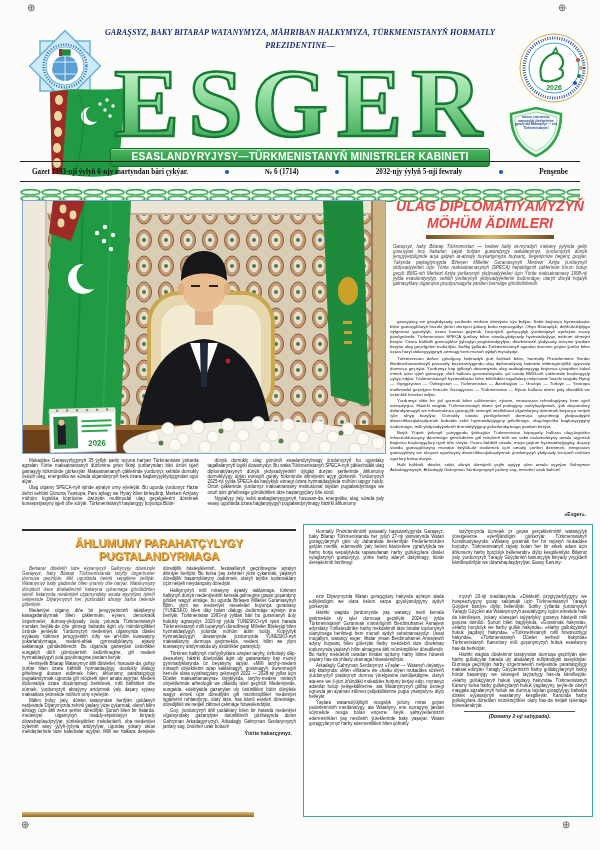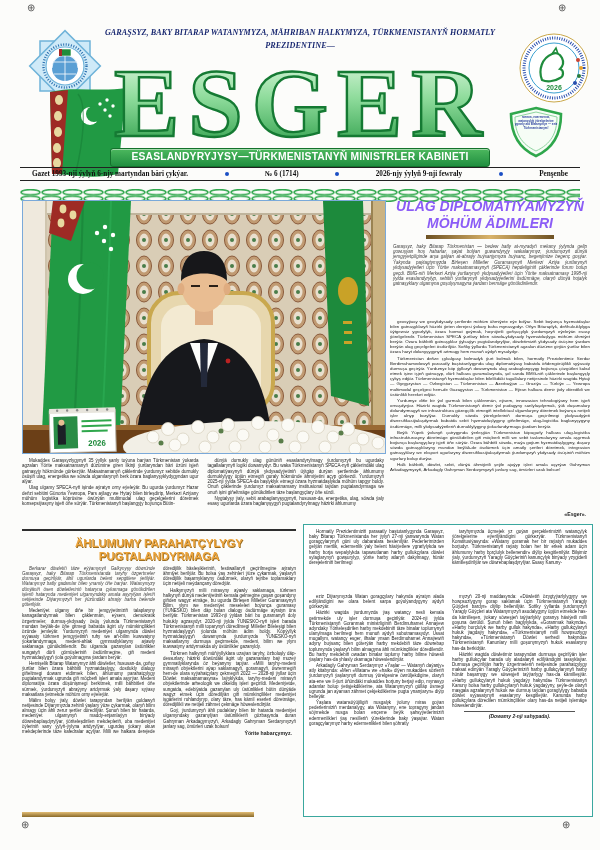--- a/index.html
+++ b/index.html
@@ -8,35 +8,35 @@
   .abs{position:absolute;}
   .mark{position:absolute;font-size:10px;color:#555;line-height:10px;}
   
   .slogan{position:absolute;top:26px;left:92px;width:416px;text-align:center;
           font-family:"Liberation Serif",serif;font-style:italic;font-weight:bold;
           font-size:8.1px;line-height:13px;color:#1b2a72;letter-spacing:.1px;}
   .founder-bar{position:absolute;left:110px;top:148px;width:378px;height:17px;
           background:linear-gradient(#4cb85e,#218f40);border:1px solid #14722c;border-radius:3px;
           box-shadow:inset 0 1px 0 rgba(255,255,255,.5);
           color:#fff;font-weight:bold;font-size:10.3px;line-height:16px;text-align:center;letter-spacing:.2px;}
-  .info-row{position:absolute;left:20px;top:167px;width:560px;height:14px;
+  .info-row{position:absolute;left:20px;top:161px;width:560px;height:21px;
           border-top:1.4px solid #222;border-bottom:1.4px solid #222;
           display:flex;align-items:center;justify-content:space-between;
           font-family:"Liberation Serif",serif;font-weight:bold;font-size:7.2px;color:#111;
           padding:0 12px;box-sizing:border-box;}
   .bluedot{width:4px;height:4px;border-radius:50%;background:#1a4fc4;}
   
   .para{margin:0 0 1px 0;text-indent:7px;}
   .italic .para,{font-style:italic;}
   p.italic{font-style:italic;color:#3c3c3c;}
   .jtext{text-align:justify;}
   .sig{text-align:right;font-weight:bold;font-size:5.2px;margin-top:2px;padding-right:4px;}
   
   .ulag-col{position:absolute;left:390px;top:198px;width:200px;}
-  .ulag-title{color:#8b5cf6;font-weight:bold;font-style:italic;font-size:14px;line-height:16.5px;text-align:center;}
+  .ulag-title{color:#ef4444;font-weight:bold;font-style:italic;font-size:14px;line-height:16.5px;text-align:center;}
   .gold-rule{width:128px;height:3.5px;margin:4px auto 5px auto;
              background:linear-gradient(90deg,#6e5224,#d9b36a,#6e5224);}
   .lead{font-style:italic;font-size:4.5px;line-height:5.4px;color:#3d3d3d;padding:0 3px;height:72px;overflow:hidden;}
   .ulag-body{font-size:4.4px;line-height:5.15px;color:#222;height:190px;overflow:hidden;margin-top:3px;}
   
   .photo{position:absolute;left:22px;top:200px;width:362px;height:252px;border:1.6px solid #7aa9d9;background:#d8cab2;}
   
   .belowphoto{position:absolute;left:22px;top:458px;width:362px;height:64px;overflow:hidden;
               column-count:2;column-gap:9px;font-size:4.5px;line-height:5.3px;}
   .rule-dark{position:absolute;left:22px;top:529px;width:274px;height:1.8px;background:#2e2e2e;}
@@ -143,21 +143,21 @@
   </svg>
   <div class="shield-motto">Mertlik, edermenlik, watançylyk ýörelgelerine ygrarly ata Watanymyz — eziz Türkmenistanym!</div>
 
   <div class="founder-bar">ESASLANDYRYJYSY—TÜRKMENISTANYŇ MINISTRLER KABINETI</div>
 
   <div class="info-row">
     <span>Gazet 1993-nji ýylyň 6-njy martyndan bäri çykýar.</span>
     <span class="bluedot"></span>
     <span>№ 6 (1714)</span>
     <span class="bluedot"></span>
-    <span>2026-njy ýylyň 9-nji fewraly</span>
+    <span>2032-njy ýylyň 5-nji fewraly</span>
     <span class="bluedot"></span>
     <span>Penşenbe</span>
   </div>
 
   <svg class="abs" style="left:20px;top:189px;" width="560" height="13" viewBox="0 0 560 13">
     <defs>
       <pattern id="sc" width="21" height="6.5" patternUnits="userSpaceOnUse">
         <ellipse cx="10.5" cy="3.25" rx="9.5" ry="2.6" fill="none" stroke="#2fa74c" stroke-width="1.5"></ellipse>
       </pattern>
     </defs>

